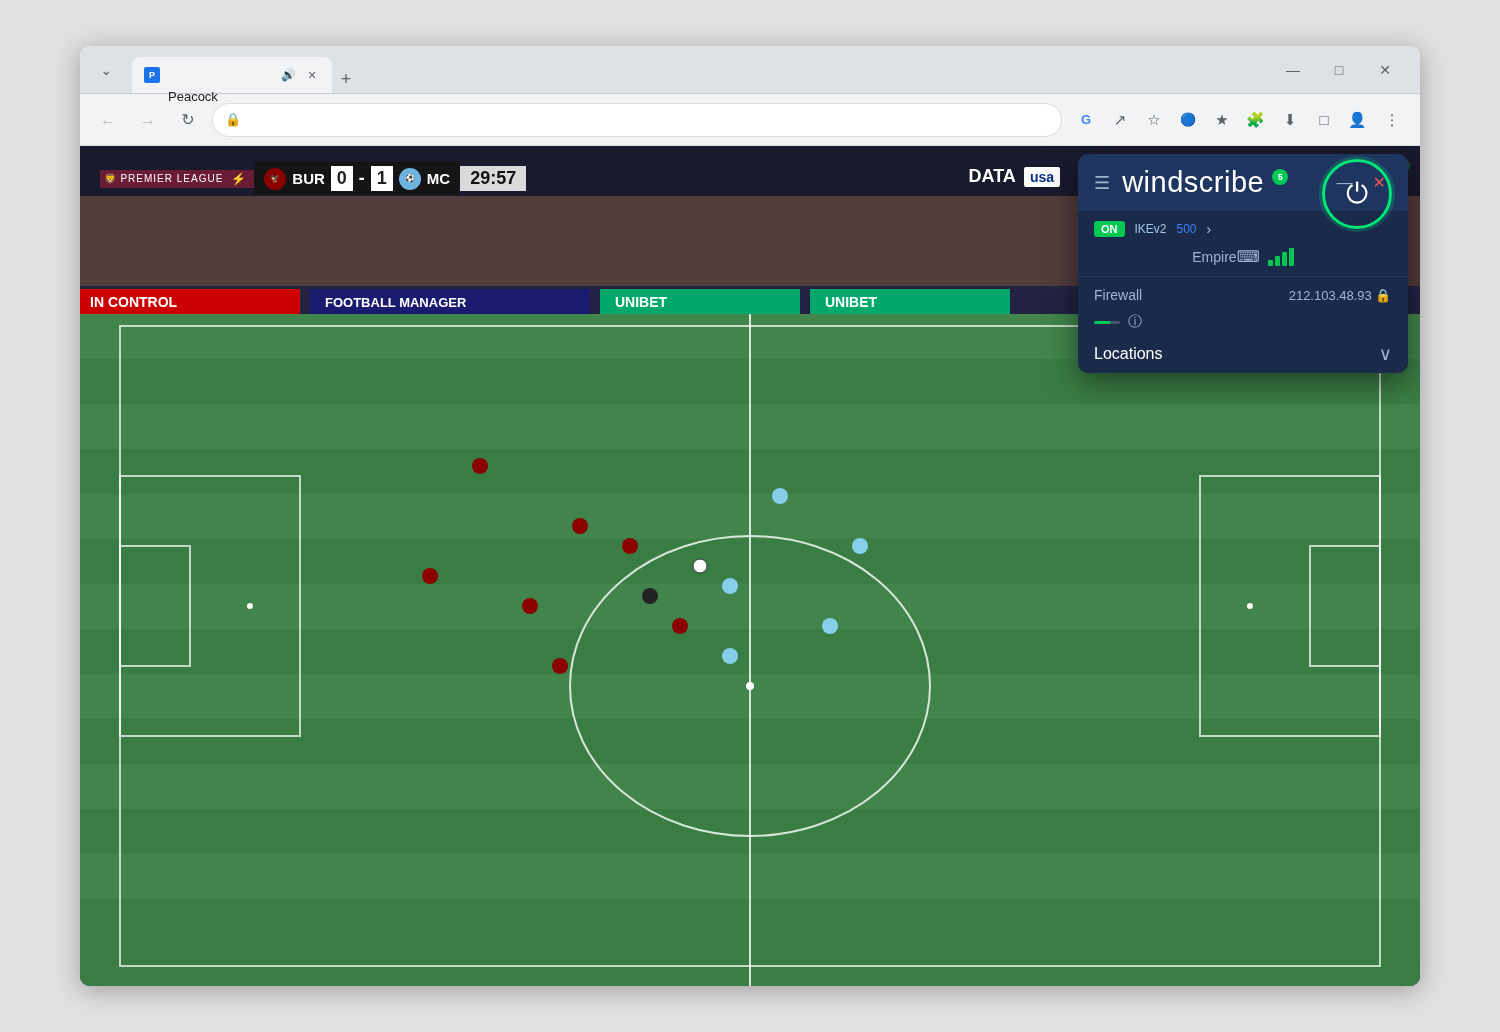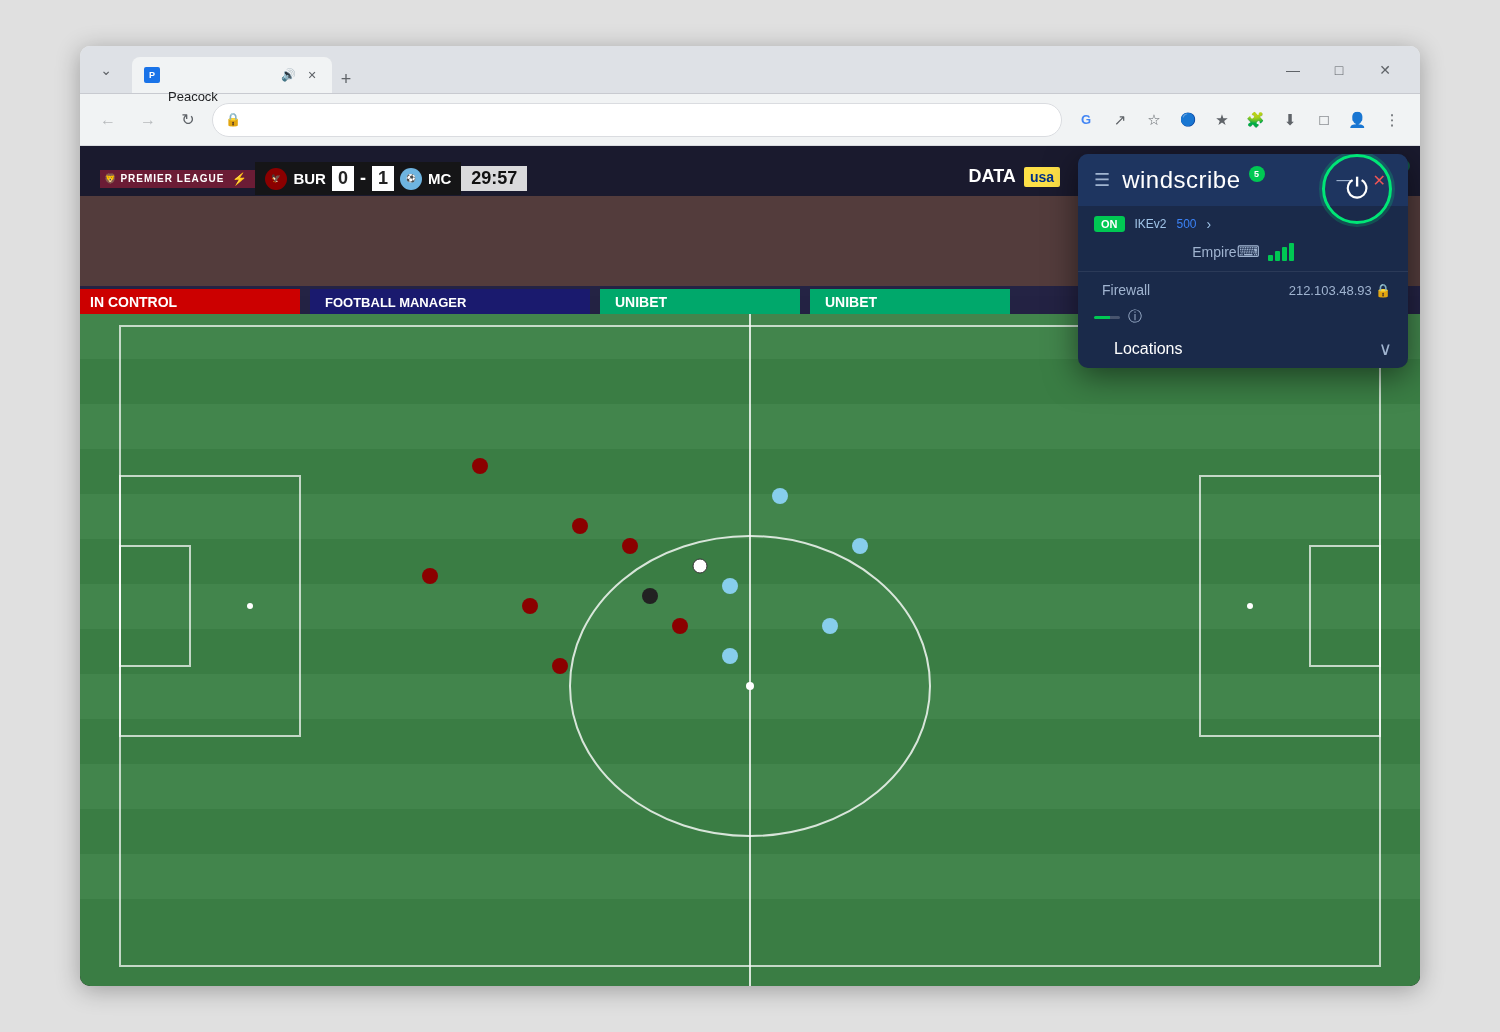--- a/index.html
+++ b/index.html
@@ -277,21 +277,21 @@
     .live-text {
       color: white;
       font-weight: bold;
       font-size: 18px;
     }
 
     .usa-logo {
       color: #003087;
       font-weight: bold;
       font-size: 14px;
-      background: #fde047;
+      background: #ffffff;
       padding: 2px 6px;
       border-radius: 2px;
     }
 
     
     .vpn-panel {
       position: absolute;
       top: 8px;
       right: 12px;
       width: 330px;
@@ -316,21 +316,21 @@
     }
 
     .hamburger-icon {
       color: #a0b4d0;
       font-size: 18px;
       cursor: pointer;
     }
 
     .windscribe-logo {
       color: white;
-      font-size: 24px;
+      font-size: 29px;
       font-weight: 300;
       letter-spacing: 0.5px;
     }
 
     .windscribe-badge {
       background: #00c853;
       color: white;
       font-size: 9px;
       font-weight: bold;
       width: 16px;
@@ -465,21 +465,20 @@
       width: 5px;
       background: #00c853;
       border-radius: 1px;
     }
 
     .vpn-firewall-row {
       display: flex;
       align-items: center;
       justify-content: space-between;
       padding: 10px 16px 6px;
-      margin-left: 8px;
     }
 
     .firewall-label {
       color: #a0b4d0;
       font-size: 14px;
     }
 
     .firewall-ip {
       color: #a0b4d0;
       font-size: 13px;
@@ -505,21 +504,20 @@
       align-items: center;
       justify-content: space-between;
       padding: 8px 16px;
       cursor: pointer;
     }
 
     .locations-label {
       color: white;
       font-size: 16px;
       font-weight: 500;
-      margin-left: 20px;
     }
 
     .vpn-footer {
       background: #162040;
       display: flex;
       align-items: center;
       justify-content: space-between;
       padding: 8px 16px;
     }
 
@@ -744,21 +742,21 @@
 
       <circle cx="620" cy="420" r="7" fill="white" stroke="#333" stroke-width="1"></circle>
     </svg>
 
     <div class="hud-overlay">
       <div style="display:flex;flex-direction:column;gap:8px;">
         <div style="display:inline-flex;align-items:center;">
 
           <div class="premier-badge">
             <span style="font-size:10px;color:white;">🦁</span>
-            <span style="color:white;font-size:10px;font-weight:bold;letter-spacing:1px;">PREMIER LEAGUE</span>
+            <span style="color:white;font-size:10px;font-weight:normal;letter-spacing:1px;">PREMIER LEAGUE</span>
             <span style="color:#f0c030;font-size:12px;margin-left:4px;">⚡</span>
           </div>
 
           <div style="background:rgba(20,20,20,0.88);display:flex;align-items:center;padding:4px 10px;gap:6px;">
             <div class="team-logo">
                 <span style="font-size:8px">🦅</span>
               </div>
             <span class="team-abbr">BUR</span>
             <span class="score-digits">0</span>
             <span class="score-dash">-</span>

